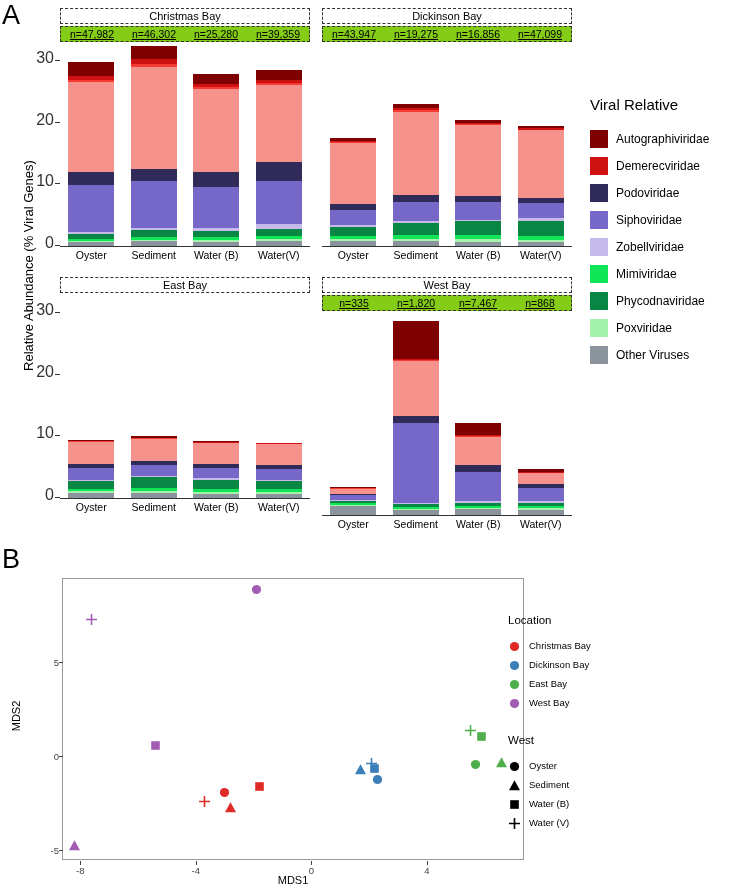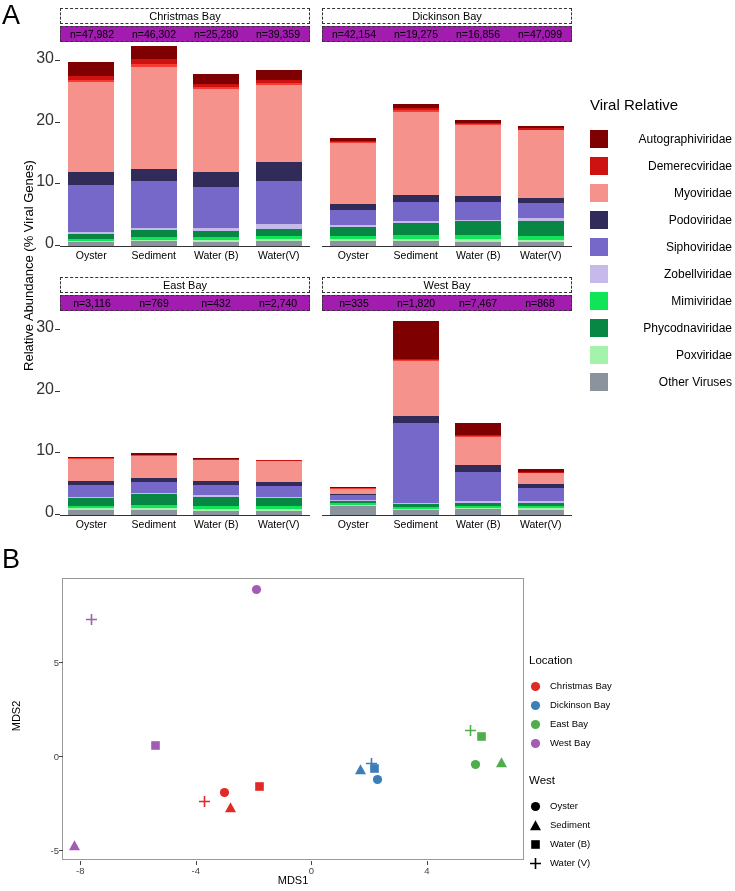--- a/index.html
+++ b/index.html
@@ -20,41 +20,41 @@
   #facet-grid {
     position:absolute; left:60px; top:8px;
     display:grid; grid-template-columns:250px 250px; column-gap:12px; row-gap:14px;
   }
   .facet { width:250px; }
   .facet-title-box {
     border:1px dashed #333; height:16px; line-height:14px;
     text-align:center; font-size:11px; margin-bottom:2px; background:#fff;
   }
   .facet-n-box {
-    border:1px dashed #333; height:16px; display:flex; background:#a21caf; margin-bottom:1px;
+    border:1px dashed #333; height:16px; display:flex; background:#84cc16; margin-bottom:1px;text-decoration:underline;
   }
   .facet-n-box span { flex:1; text-align:center; font-size:10.5px; line-height:14px; }
   .facet-plot {
     position:relative; height:204px; border-bottom:1px solid #333; background:#fff;
     display:flex; align-items:flex-end;
   }
   .bar-slot { flex:1; height:100%; display:flex; justify-content:center; align-items:flex-end; }
   .stacked-bar { width:46px; display:flex; flex-direction:column; justify-content:flex-end; }
   .stacked-bar div { width:100%; }
   .ytick-label {
     position:absolute; left:-28px; width:22px; text-align:right;
     font-size:16px; color:#333;
   }
   .ytick-mark { position:absolute; left:-5px; width:5px; height:1px; background:#333; }
   .facet-cats { display:flex; height:16px; }
   .facet-cats span { flex:1; text-align:center; font-size:10.5px; line-height:16px; color:#000; }
 
   #legend-a { position:absolute; left:590px; top:96px; width:142px; }
   #legend-a-title { font-size:15px; margin-bottom:12px; color:#000; }
-  .legend-a-item { display:flex; align-items:center; height:27px;justify-content:space-between; }
+  .legend-a-item { display:flex; align-items:center; height:27px; }
   .legend-a-swatch { width:18px; height:18px; margin-right:8px; flex:0 0 18px; }
   .legend-a-label { font-size:12px; }
 
   
   #panel-b { position:absolute; left:0; top:548px; width:735px; height:343px; }
   #panel-b-title { position:absolute; left:56px; top:8px; font-size:12.5px; color:#000; }
   #nmds-plot {
     position:absolute; left:62px; top:30px; width:462px; height:282px;
     border:1px solid #999; background:#fff;
   }
@@ -62,21 +62,21 @@
   .ytick-label-b { position:absolute; left:-26px; width:22px; margin-top:-5px; text-align:right; font-size:9.5px; color:#444; }
   .tickmark-x { position:absolute; top:282px; width:1px; height:4px; background:#444; }
   .tickmark-y { position:absolute; left:-4px; width:4px; height:1px; background:#444; }
   #panel-b-xlab { position:absolute; left:62px; top:326px; width:462px; text-align:center; font-size:11px; }
   #panel-b-ylab {
     position:absolute; left:-14px; top:162px; width:60px; text-align:center;
     transform:rotate(-90deg); font-size:11px;
   }
   .point { position:absolute; width:13px; height:13px; }
 
-  #legend-b { position:absolute; left:529px; top:66px; width:170px;margin-top:40px; }
+  #legend-b { position:absolute; left:508px; top:66px; width:170px; }
   .legend-b-title { font-size:11.5px; margin-bottom:10px; color:#000; }
   .legend-b-item { display:flex; align-items:center; height:19px; }
   .legend-b-marker { width:13px; height:13px; margin-right:8px; flex:0 0 13px; }
   .legend-b-label { font-size:9.5px; }
   #legend-b-type { margin-top:22px; }
 </style>
 </head>
 <body>
 
 <div id="panel-a">
@@ -164,21 +164,21 @@
         <div class="facet-cats">
           <span>Oyster</span>
           <span>Sediment</span>
           <span>Water (B)</span>
           <span>Water(V)</span>
         </div>
       </div>
       <div class="facet">
         <div class="facet-title-box">Dickinson Bay</div>
         <div class="facet-n-box">
-          <span>n=42,154</span>
+          <span>n=43,947</span>
           <span>n=19,275</span>
           <span>n=16,856</span>
           <span>n=47,099</span>
         </div>
         <div class="facet-plot">
           <div class="bar-slot">
             <div class="stacked-bar">
               <div style="height: 2.46526px; background: rgb(127, 0, 0);"></div>
               <div style="height: 1.23263px; background: rgb(206, 18, 18);"></div>
               <div style="height: 1.23263px; background: rgb(246, 59, 50);"></div>
@@ -240,26 +240,20 @@
         </div>
         <div class="facet-cats">
           <span>Oyster</span>
           <span>Sediment</span>
           <span>Water (B)</span>
           <span>Water(V)</span>
         </div>
       </div>
       <div class="facet">
         <div class="facet-title-box">East Bay</div>
-        <div class="facet-n-box">
-          <span>n=3,116</span>
-          <span>n=769</span>
-          <span>n=432</span>
-          <span>n=2,740</span>
-        </div>
         <div class="facet-plot">
           <span class="ytick-label" style="bottom: -6px;">0</span>
           <span class="ytick-mark" style="bottom: 0px;"></span>
           <span class="ytick-label" style="bottom: 55.6314px;">10</span>
           <span class="ytick-mark" style="bottom: 61.6314px;"></span>
           <span class="ytick-label" style="bottom: 117.263px;">20</span>
           <span class="ytick-mark" style="bottom: 123.263px;"></span>
           <span class="ytick-label" style="bottom: 178.894px;">30</span>
           <span class="ytick-mark" style="bottom: 184.894px;"></span>
           <div class="bar-slot">
@@ -411,24 +405,20 @@
   <div id="legend-a">
     <div id="legend-a-title">Viral Relative</div>
     <div id="legend-a-items">
         <div class="legend-a-item">
           <span class="legend-a-swatch" style="background: rgb(127, 0, 0);"></span>
           <span class="legend-a-label">Autographiviridae</span>
         </div>
         <div class="legend-a-item">
           <span class="legend-a-swatch" style="background: rgb(206, 18, 18);"></span>
           <span class="legend-a-label">Demerecviridae</span>
-        </div>
-        <div class="legend-a-item">
-          <span class="legend-a-swatch" style="background: rgb(245, 146, 139);"></span>
-          <span class="legend-a-label">Myoviridae</span>
         </div>
         <div class="legend-a-item">
           <span class="legend-a-swatch" style="background: rgb(48, 43, 88);"></span>
           <span class="legend-a-label">Podoviridae</span>
         </div>
         <div class="legend-a-item">
           <span class="legend-a-swatch" style="background: rgb(118, 104, 200);"></span>
           <span class="legend-a-label">Siphoviridae</span>
         </div>
         <div class="legend-a-item">

